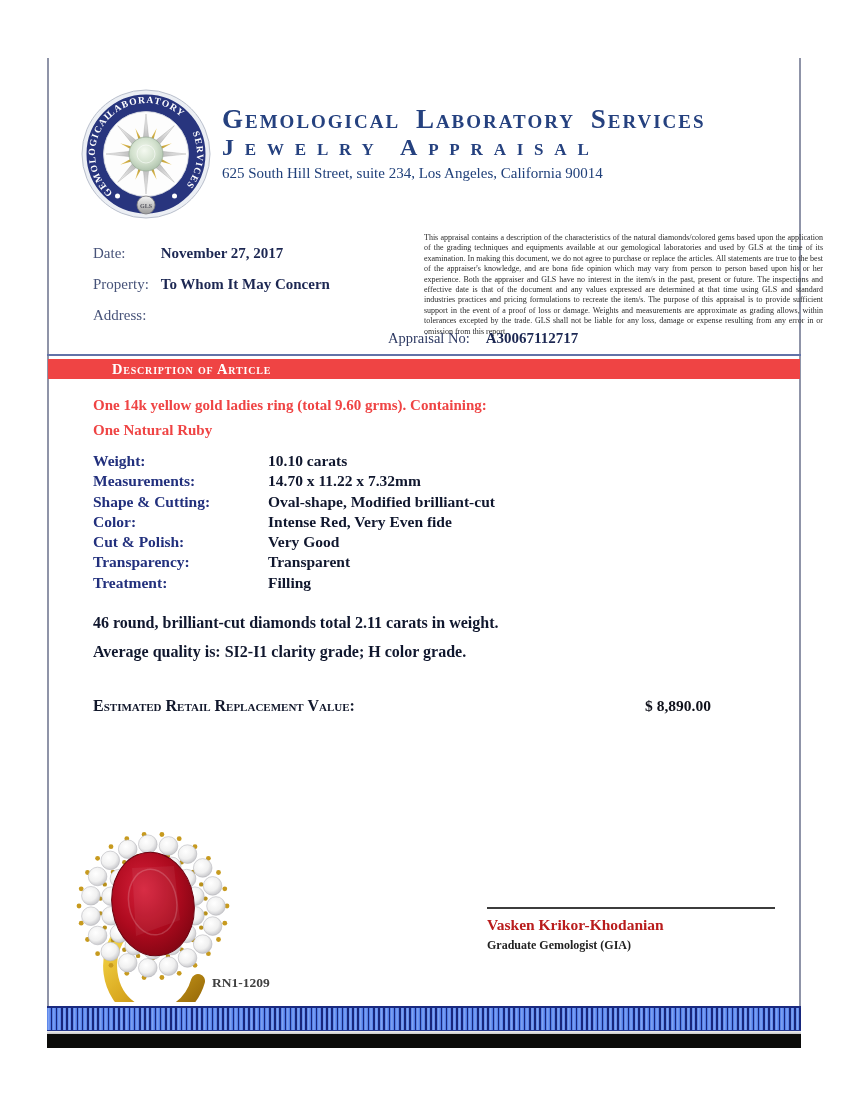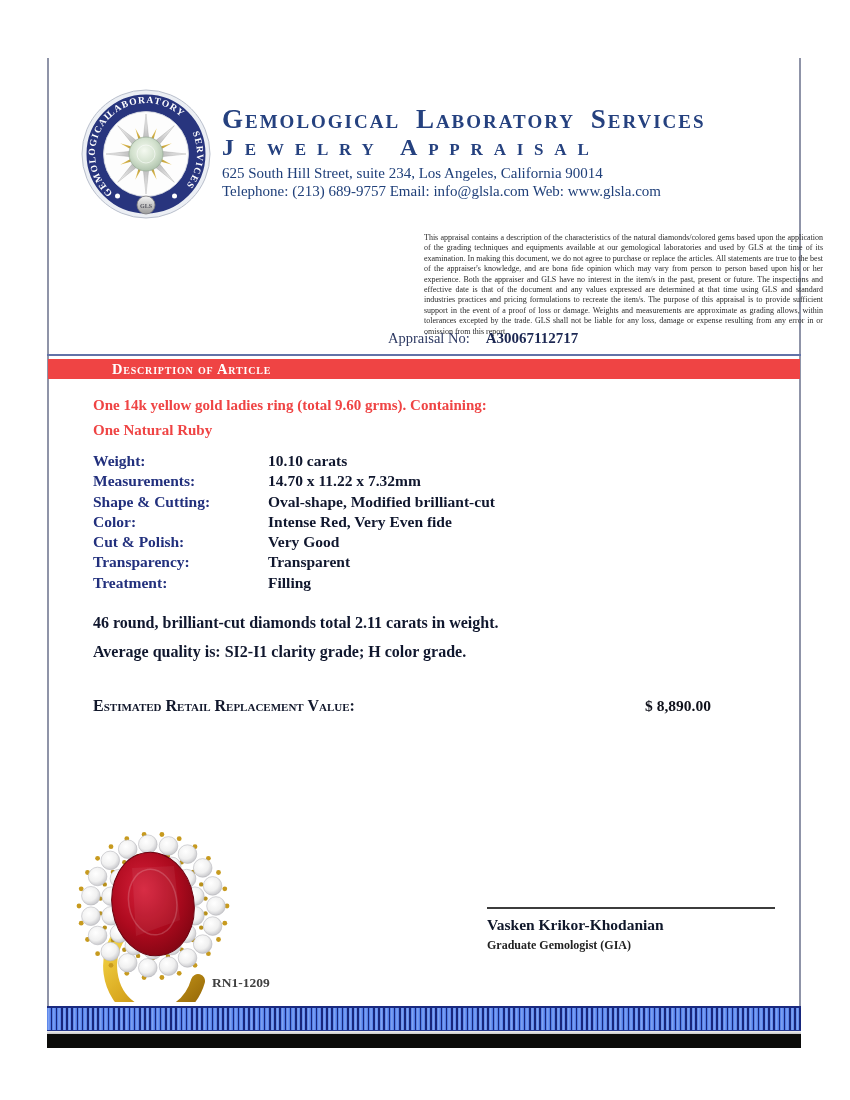--- a/index.html
+++ b/index.html
@@ -56,21 +56,21 @@
   #valuation-label{position:absolute;left:93px;top:697px;font-variant:small-caps;font-weight:700;
                    font-size:16px;color:#12182c;}
   #valuation-amount{position:absolute;left:645px;top:697px;font-weight:700;font-size:15.5px;color:#10121c;}
 
   
   #ring-photo{position:absolute;left:62px;top:828px;width:250px;height:174px;}
   #photo-caption{position:absolute;left:212px;top:975px;font-size:13.5px;font-weight:700;color:#404040;}
 
   
   #sig-line{position:absolute;left:487px;top:907px;width:288px;height:1.5px;background:#3c3c3c;}
-  #sig-name{position:absolute;left:487px;top:916px;font-size:15.5px;font-weight:700;color:#0f172a;}
+  #sig-name{position:absolute;left:487px;top:916px;font-size:15.5px;font-weight:700;color:#b91c1c;}
   #sig-title{position:absolute;left:487px;top:938px;font-size:12px;font-weight:700;color:#222222;}
 
   
   #stripe-band{position:absolute;left:47px;top:1006px;width:754px;height:25px;box-sizing:border-box;
     background:repeating-linear-gradient(90deg,#4d7ae8 0px,#83a6f3 1.6px,#4d7ae8 3.6px,#17267c 3.6px,#17267c 5.2px);
     border-top:2px solid #1a2a80;border-bottom:1px solid #25388f;}
   #silver-line{position:absolute;left:47px;top:1031px;width:754px;height:3px;
     background:linear-gradient(#f2f2f2,#c4c4c4);}
   #black-band{position:absolute;left:47px;top:1034px;width:754px;height:14px;background:#0b0b09;}
 </style>
@@ -140,23 +140,36 @@
     <circle cx="37.5" cy="108" r="2.5" fill="#ffffff"></circle>
     <circle cx="94.5" cy="108" r="2.5" fill="#ffffff"></circle>
     <circle cx="66" cy="117" r="9" fill="url(#raySilver)" stroke="#7d7d7d" stroke-width="0.8"></circle>
     <text x="66" y="120" text-anchor="middle" font-size="6" font-weight="700" fill="#55555f" font-family="Liberation Serif, serif">GLS</text>
   </svg>
 
   <div id="header-text">
     <div class="org-name">Gemological Laboratory Services</div>
     <div class="doc-type">Jewelry Appraisal</div>
     <div class="addr-line">625 South Hill Street, suite 234, Los Angeles, California 90014</div>
-    <div class="contact-line">Telephone: (213) 689-9757  Email: info@glsla.com  Web: www.glsla.com</div>
-  </div>
-
+  </div>
+
+  <div id="meta">
+    <div class="meta-row">
+      <span class="meta-label">Date:</span>
+      <span class="meta-value">November 27, 2017</span>
+    </div>
+    <div class="meta-row">
+      <span class="meta-label">Property:</span>
+      <span class="meta-value">To Whom It May Concern</span>
+    </div>
+    <div class="meta-row">
+      <span class="meta-label">Address:</span>
+      <span class="meta-value"></span>
+    </div>
+  </div>
 
   <div id="disclaimer">This appraisal contains a description of the characteristics of the natural diamonds/colored gems based upon the application of the grading techniques and equipments available at our gemological laboratories and used by GLS at the time of its examination. In making this document, we do not agree to purchase or replace the articles. All statements are true to the best of the appraiser's knowledge, and are bona fide opinion which may vary from person to person based upon his or her experience. Both the appraiser and GLS have no interest in the item/s in the past, present or future. The inspections and effective date is that of the document and any values expressed are determined at that time using GLS and standard industries practices and pricing formulations to recreate the item/s. The purpose of this appraisal is to provide sufficient support in the event of a proof of loss or damage. Weights and measurements are approximate as grading allows, within tolerances excepted by the trade. GLS shall not be liable for any loss, damage or expense resulting from any error in or omission from this report.</div>
 
   <div id="appraisal-row">
     <span>Appraisal No:</span><span class="no">A30067112717</span>
   </div>
 
   <div id="top-rule"></div>
   <div id="section-bar">
     <span>Description of Article</span>

